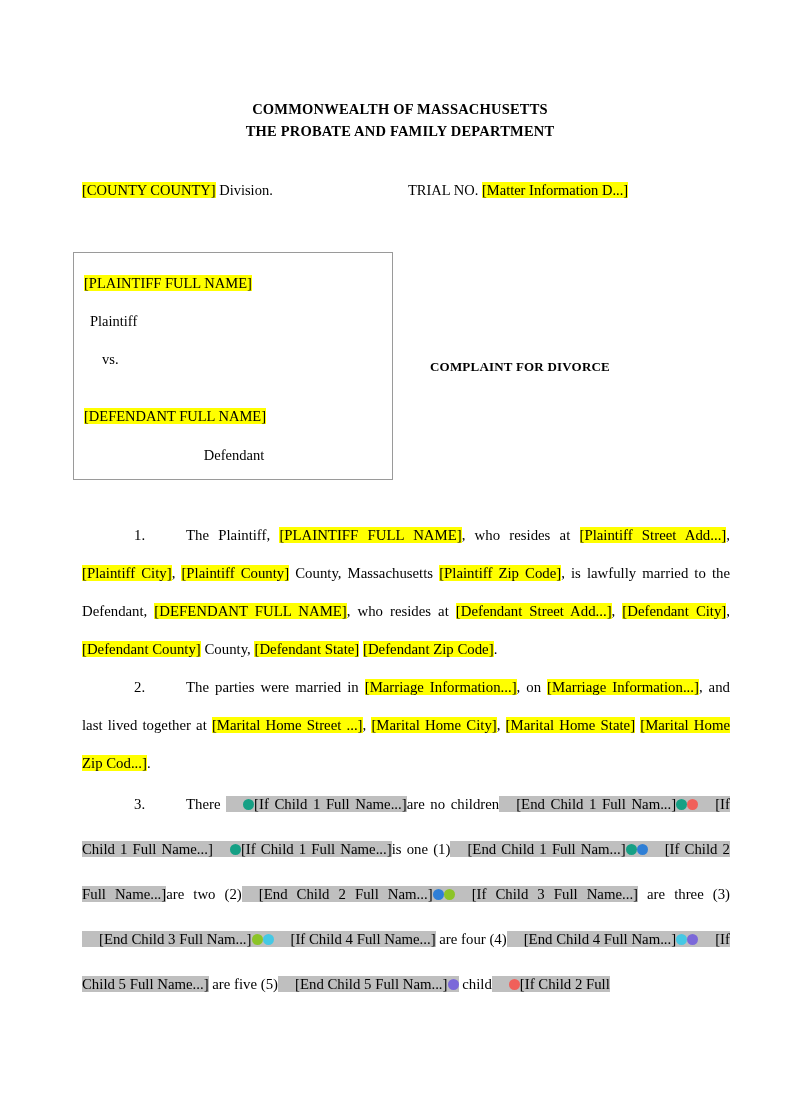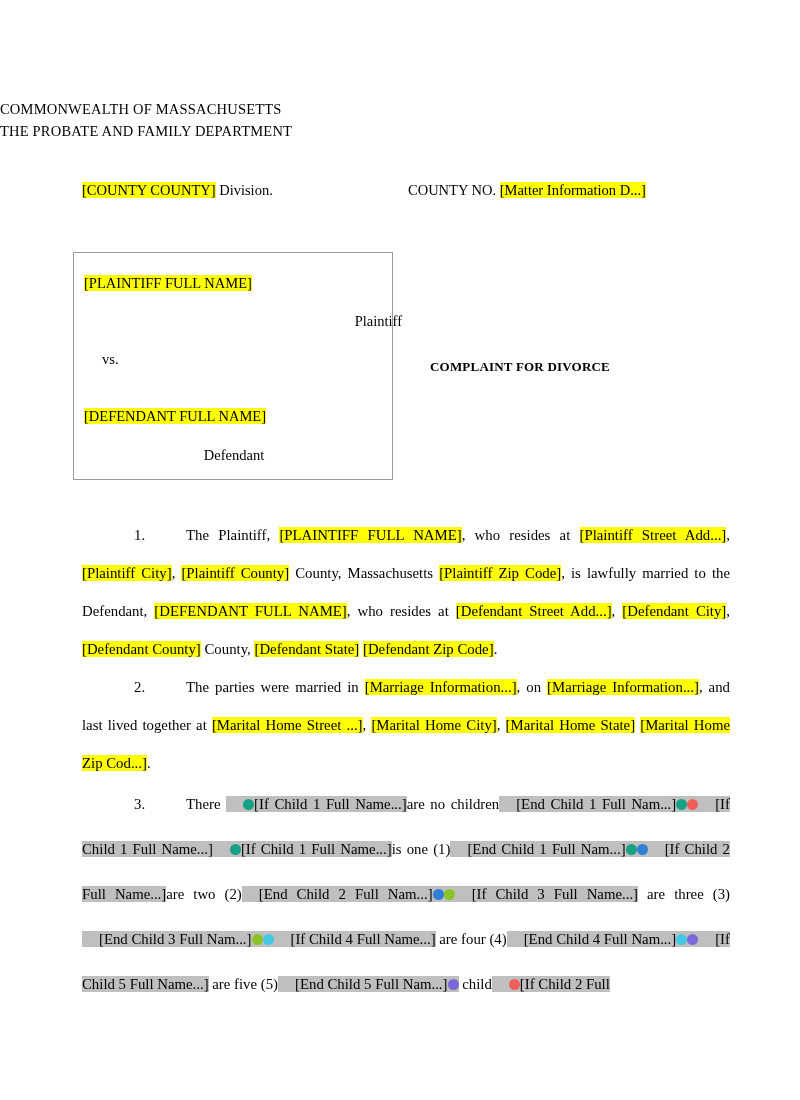--- a/index.html
+++ b/index.html
@@ -16,22 +16,22 @@
     color: #000000;
     overflow: hidden;
   }
 
   
   .heading {
     position: absolute;
     left: 0;
     top: 99px;
     width: 800px;
-    text-align: left;
-    font-weight: normal;
+    text-align: center;
+    font-weight: bold;
     font-size: 14.5px;
     letter-spacing: 0.2px;
     line-height: 21.5px;
   }
   .heading div { white-space: nowrap; }
 
   
   .docket-row {
     position: absolute;
     left: 82px;
@@ -51,22 +51,22 @@
     width: 320px;
     height: 228px;
     border: 1px solid #9a9a9a;
     box-sizing: border-box;
   }
   .cap-plaintiff-name {
     position: absolute; left: 10px; top: 22px;
     font-size: 14.5px; white-space: nowrap;
   }
   .cap-plaintiff-label {
-    position: absolute; left: 8px; top: 60px; width: 320px;
-    text-align: right; font-size: 14.5px;
+    position: absolute; left: 16px; top: 60px; width: 320px;
+    text-align: left; font-size: 14.5px;
   }
   .cap-vs {
     position: absolute; left: 28px; top: 98px;
     font-size: 14.5px;
   }
   .cap-defendant-name {
     position: absolute; left: 10px; top: 155px;
     font-size: 14.5px; white-space: nowrap;
   }
   .cap-defendant-label {
@@ -125,21 +125,21 @@
 
 <div class="page">
 
   <div class="heading">
     <div>COMMONWEALTH OF MASSACHUSETTS</div>
     <div>THE PROBATE AND FAMILY DEPARTMENT</div>
   </div>
 
   <div class="docket-row">
     <div class="docket-left"><span class="hl-yellow">[COUNTY COUNTY]</span><span> Division.</span></div>
-    <div class="docket-right"><span>COUNTY NO. </span><span class="hl-yellow">[Matter Information D...]</span></div>
+    <div class="docket-right"><span>TRIAL NO. </span><span class="hl-yellow">[Matter Information D...]</span></div>
   </div>
 
   <div class="caption-box">
     <div class="cap-plaintiff-name"><span class="hl-yellow">[PLAINTIFF FULL NAME]</span></div>
     <div class="cap-plaintiff-label">Plaintiff</div>
     <div class="cap-vs">vs.</div>
     <div class="cap-defendant-name"><span class="hl-yellow">[DEFENDANT FULL NAME]</span></div>
     <div class="cap-defendant-label">Defendant</div>
   </div>
 

